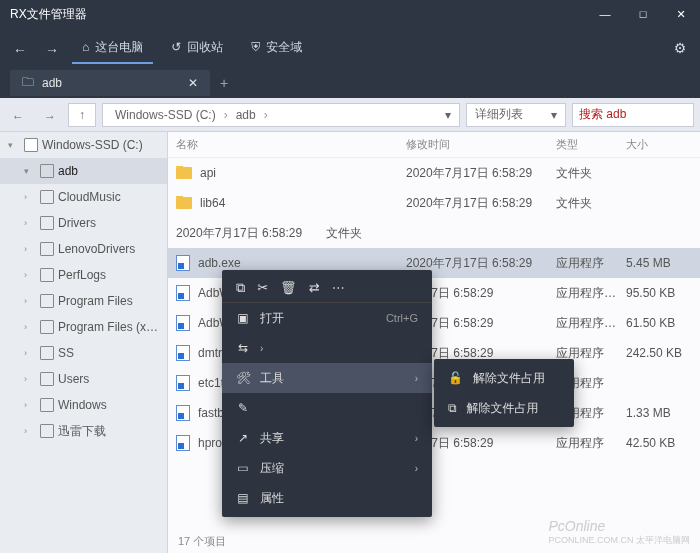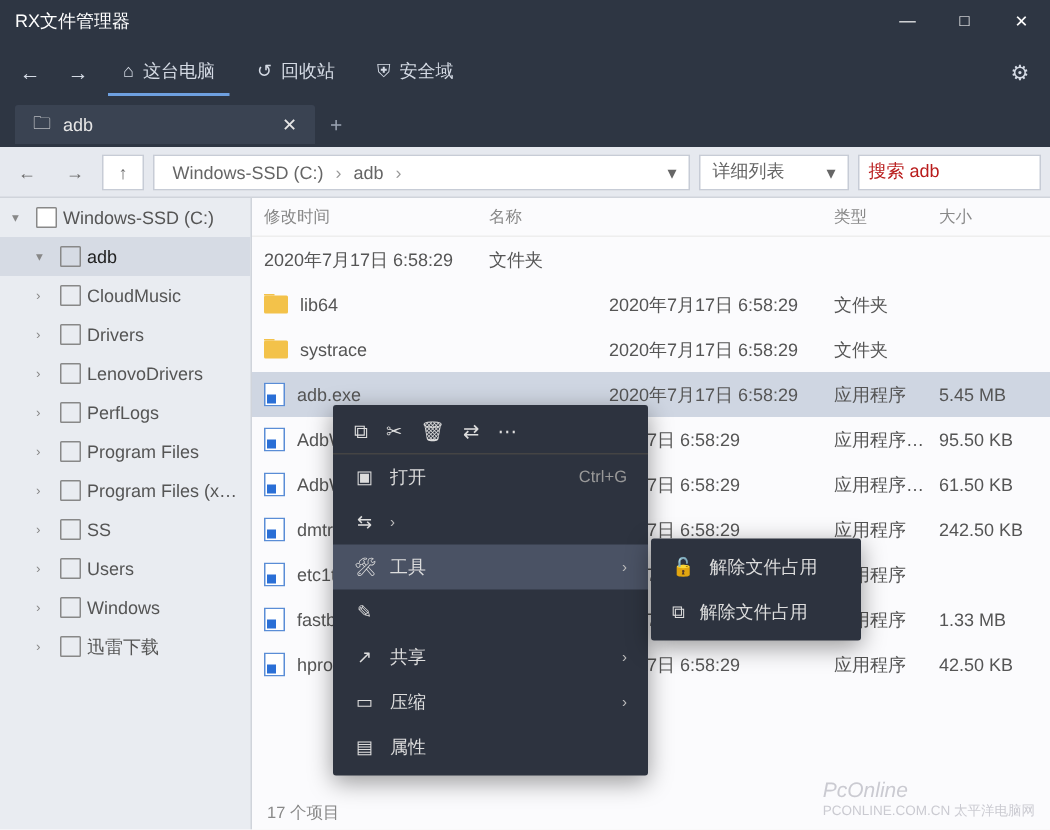--- a/index.html
+++ b/index.html
@@ -192,45 +192,45 @@
         <div class="node depth2">
           <span class="chev">›</span>
           <span class="ficon"></span>
           <span>迅雷下载</span>
         </div>
       </div>
   </div>
 
   <div class="filelist">
     <div class="listhead">
+      <div class="col col-name">名称</div>
       <div class="col col-date">修改时间</div>
-      <div class="col col-name">名称</div>
       <div class="col col-type">类型</div>
       <div class="col col-size">大小</div>
     </div>
     <div id="file-rows">
         <div class="row">
+          <div class="col col-name fname">
+            <span class="foldericon"></span>
+            <span>api</span>
+          </div>
           <div class="col col-date">2020年7月17日 6:58:29</div>
           <div class="col col-type">文件夹</div>
           <div class="col col-size"></div>
         </div>
         <div class="row">
           <div class="col col-name fname">
             <span class="foldericon"></span>
             <span>lib64</span>
           </div>
           <div class="col col-date">2020年7月17日 6:58:29</div>
           <div class="col col-type">文件夹</div>
           <div class="col col-size"></div>
         </div>
         <div class="row">
-          <div class="col col-name fname">
-            <span class="foldericon"></span>
-            <span>systrace</span>
-          </div>
           <div class="col col-date">2020年7月17日 6:58:29</div>
           <div class="col col-type">文件夹</div>
           <div class="col col-size"></div>
         </div>
         <div class="row sel">
           <div class="col col-name fname">
             <span class="exeicon"></span>
             <span>adb.exe</span>
           </div>
           <div class="col col-date">2020年7月17日 6:58:29</div>

